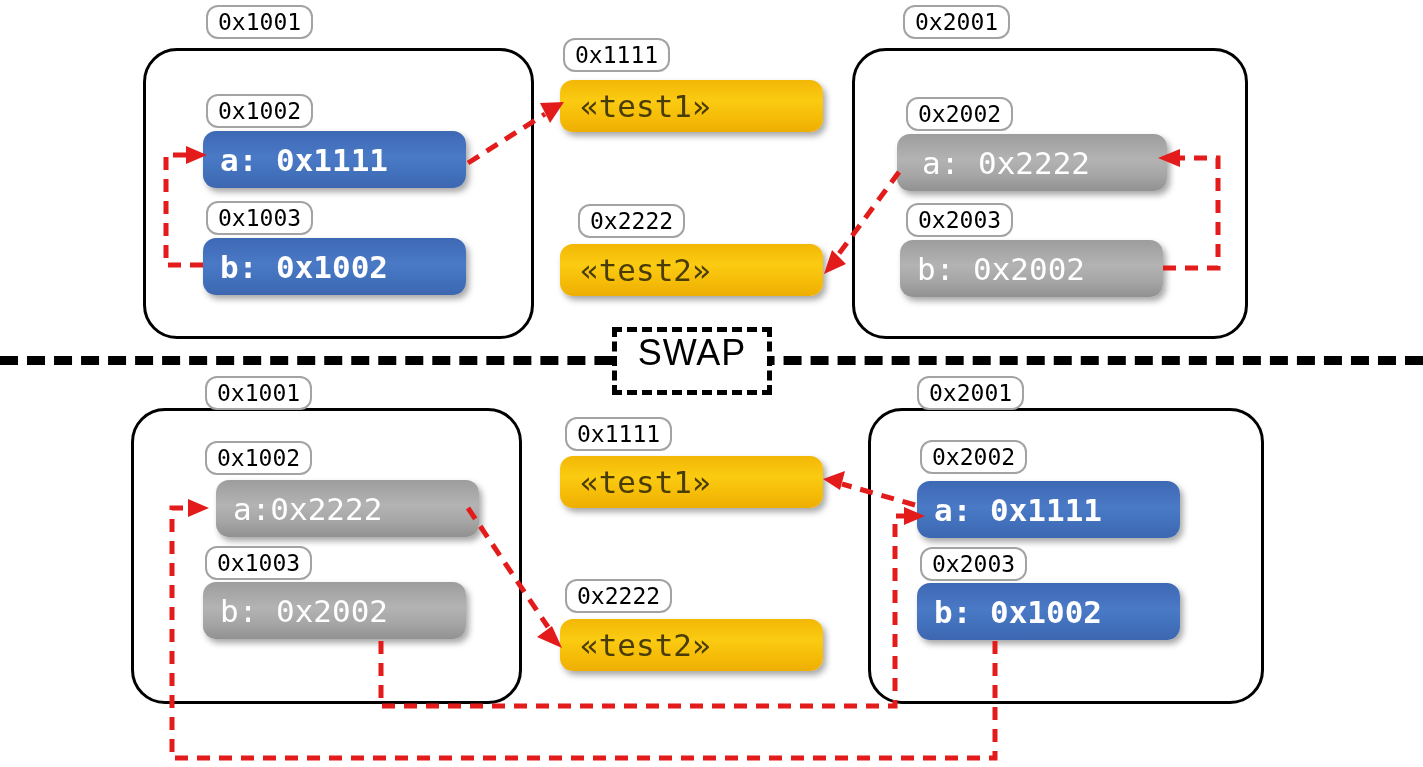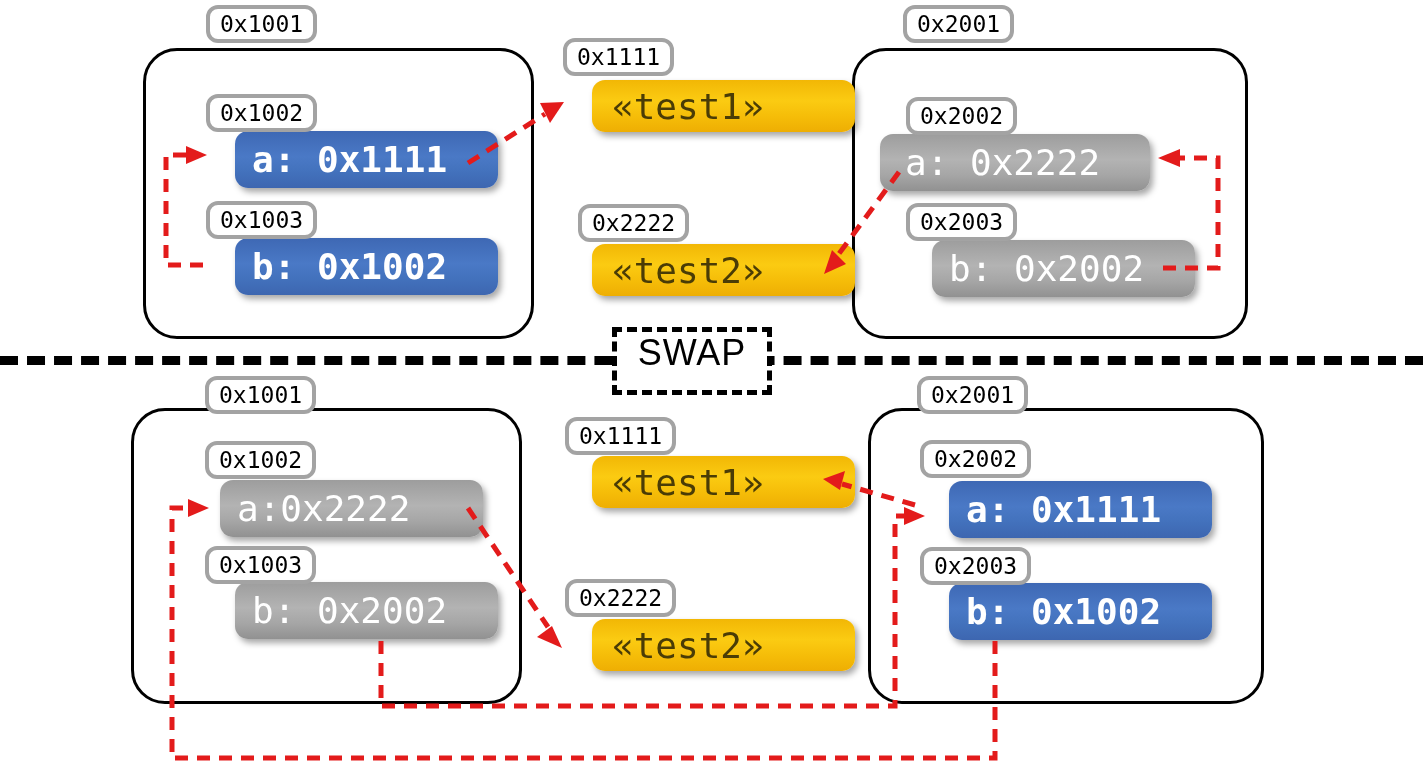--- a/index.html
+++ b/index.html
@@ -3,30 +3,30 @@
 <meta charset="utf-8">
 <style>
   html,body{margin:0;padding:0;background:#fff;}
   body{width:1423px;height:767px;overflow:hidden;font-family:"DejaVu Sans Mono",monospace;}
   #stage{position:relative;width:1423px;height:767px;}
 
   
   .frame{position:absolute;border:3px solid #000;border-radius:34px;background:transparent;}
 
   
-  .tag{position:absolute;border:4px solid #a3a3a3;border-radius:12px;background:#fff;
+  .tag{position:absolute;border:2px solid #a3a3a3;border-radius:12px;background:#fff;
        font-family:"DejaVu Sans Mono",monospace;font-size:23px;color:#000;
        display:flex;align-items:center;justify-content:center;letter-spacing:0px;
        height:30px;padding:0 10px;z-index:6;}
 
   
   .slab{position:absolute;border-radius:13px;display:flex;align-items:center;
-        font-family:"DejaVu Sans Mono",monospace;font-size:36px;color:#fff;
+        font-family:"DejaVu Sans Mono",monospace;font-size:31px;color:#fff;
         padding-left:17px;box-sizing:border-box;
-        box-shadow:3px 4px 6px rgba(0,0,0,0.35);z-index:4;white-space:pre;margin-left:32px;}
+        box-shadow:3px 4px 6px rgba(0,0,0,0.35);z-index:4;white-space:pre;}
   .slab.blue{background:linear-gradient(180deg,#3e68b4 0%,#4a79c6 45%,#4372bd 70%,#3d66b0 100%);font-weight:bold;}
   .slab.gray{background:linear-gradient(180deg,#9d9d9d 0%,#b3b3b3 45%,#a6a6a6 72%,#919191 100%);}
   .slab.yellow{background:linear-gradient(180deg,#f2b705 0%,#fbcb12 40%,#f5bc08 72%,#eeae03 100%);
                color:#4a3c06;justify-content:flex-start;padding-left:20px;}
 
   
   .divider{position:absolute;left:0;width:1423px;height:0;border-top:9px dashed #000;z-index:2;}
   .swapbox{position:absolute;border:5px dashed #000;background:#fff;z-index:7;
            display:flex;align-items:flex-start;justify-content:center;}
   .swaplabel{font-family:"Liberation Sans",sans-serif;font-size:36px;color:#000;letter-spacing:1px;}
@@ -53,35 +53,35 @@
   <div class="tag" style="left:563px;top:38px;">0x1111</div>
   <div class="slab yellow" style="left:560px;top:80px;width:263px;height:52px;">«test1»</div>
 
   <div class="tag" style="left:578px;top:204px;">0x2222</div>
   <div class="slab yellow" style="left:560px;top:244px;width:263px;height:52px;">«test2»</div>
 
   <div class="frame" style="left:852px;top:48px;width:390px;height:285px;"></div>
   <div class="tag" style="left:903px;top:5px;">0x2001</div>
 
   <div class="tag" style="left:906px;top:97px;">0x2002</div>
-  <div class="slab gray" style="left:848px;top:134px;width:270px;height:57px;padding-left:25px;">a: 0x2222</div>
+  <div class="slab gray" style="left:897px;top:134px;width:270px;height:57px;padding-left:25px;">a: 0x2222</div>
 
   <div class="tag" style="left:906px;top:203px;">0x2003</div>
   <div class="slab gray" style="left:900px;top:240px;width:263px;height:57px;">b: 0x2002</div>
 
   <div class="divider" style="top:356px;"></div>
   <div class="swapbox" style="left:612px;top:327px;width:150px;height:58px;">
     <span class="swaplabel">SWAP</span>
   </div>
 
   <div class="frame" style="left:131px;top:408px;width:385px;height:290px;"></div>
   <div class="tag" style="left:205px;top:376px;">0x1001</div>
 
   <div class="tag" style="left:205px;top:441px;">0x1002</div>
-  <div class="slab gray" style="left:188px;top:480px;width:263px;height:57px;">a:0x2222</div>
+  <div class="slab gray" style="left:216px;top:480px;width:263px;height:57px;">a:0x2222</div>
 
   <div class="tag" style="left:205px;top:546px;">0x1003</div>
   <div class="slab gray" style="left:203px;top:582px;width:263px;height:57px;">b: 0x2002</div>
 
   <div class="tag" style="left:565px;top:417px;">0x1111</div>
   <div class="slab yellow" style="left:560px;top:456px;width:263px;height:52px;">«test1»</div>
 
   <div class="tag" style="left:565px;top:579px;">0x2222</div>
   <div class="slab yellow" style="left:560px;top:619px;width:263px;height:52px;">«test2»</div>
 

